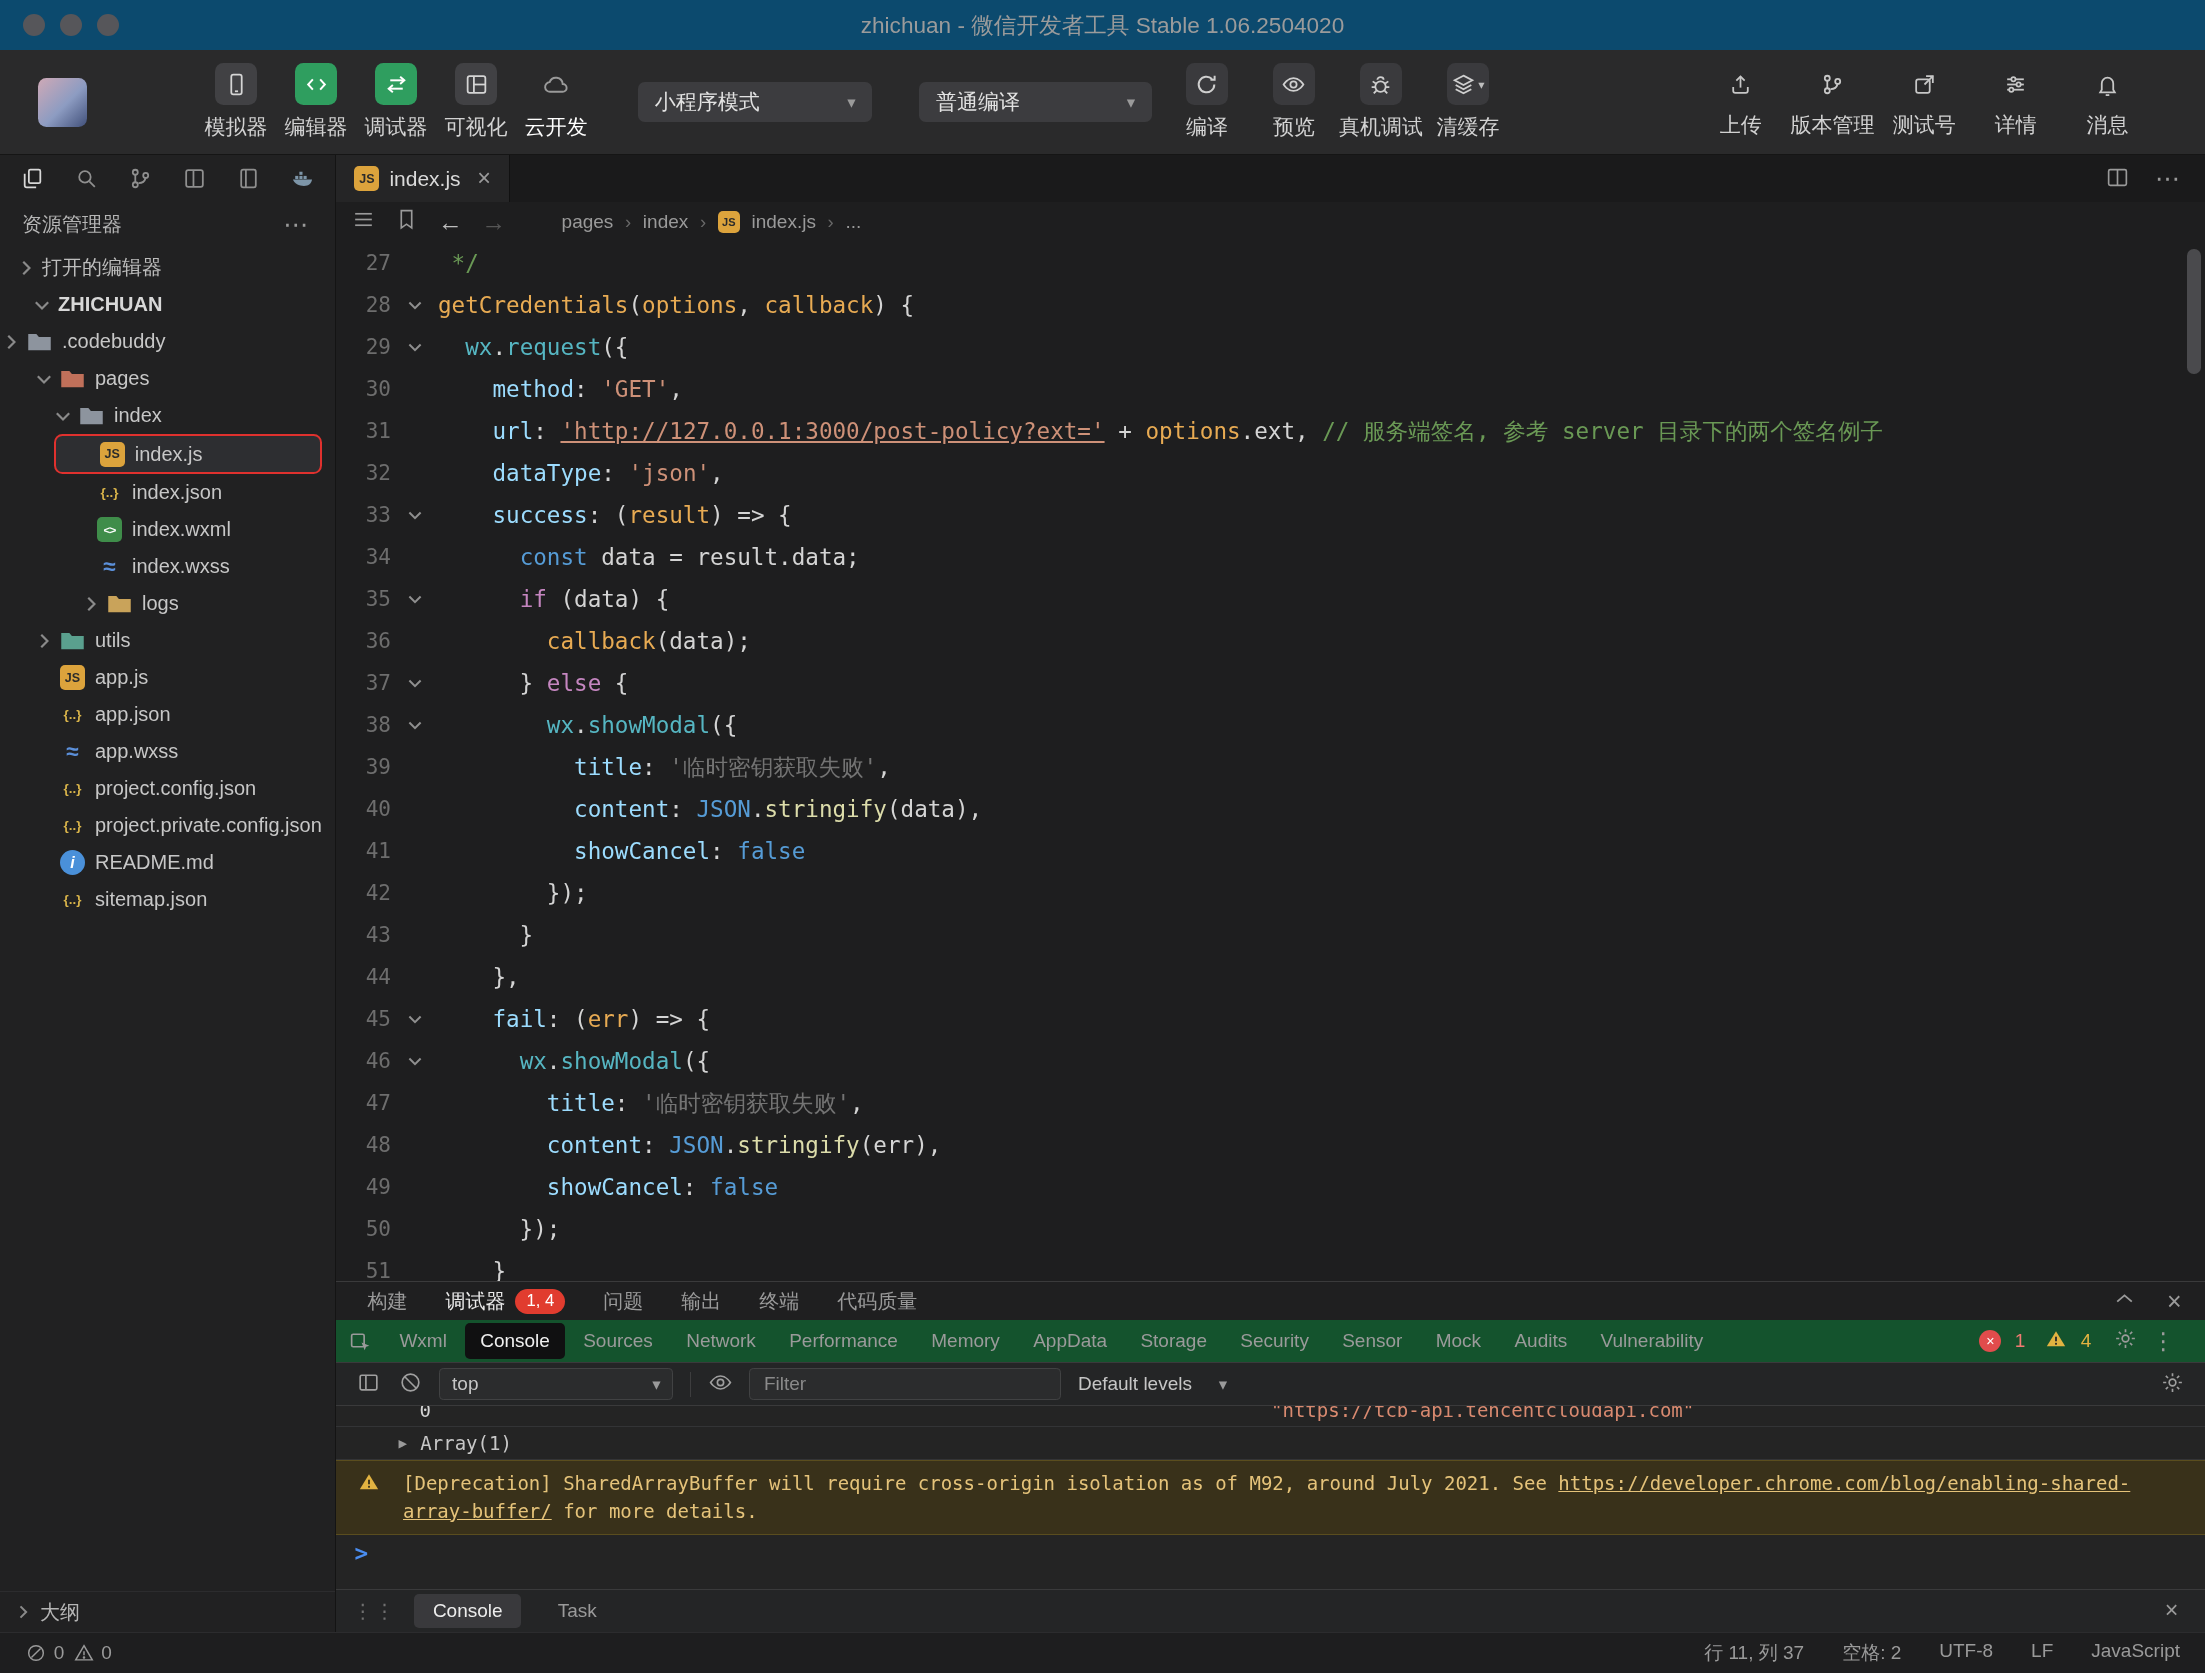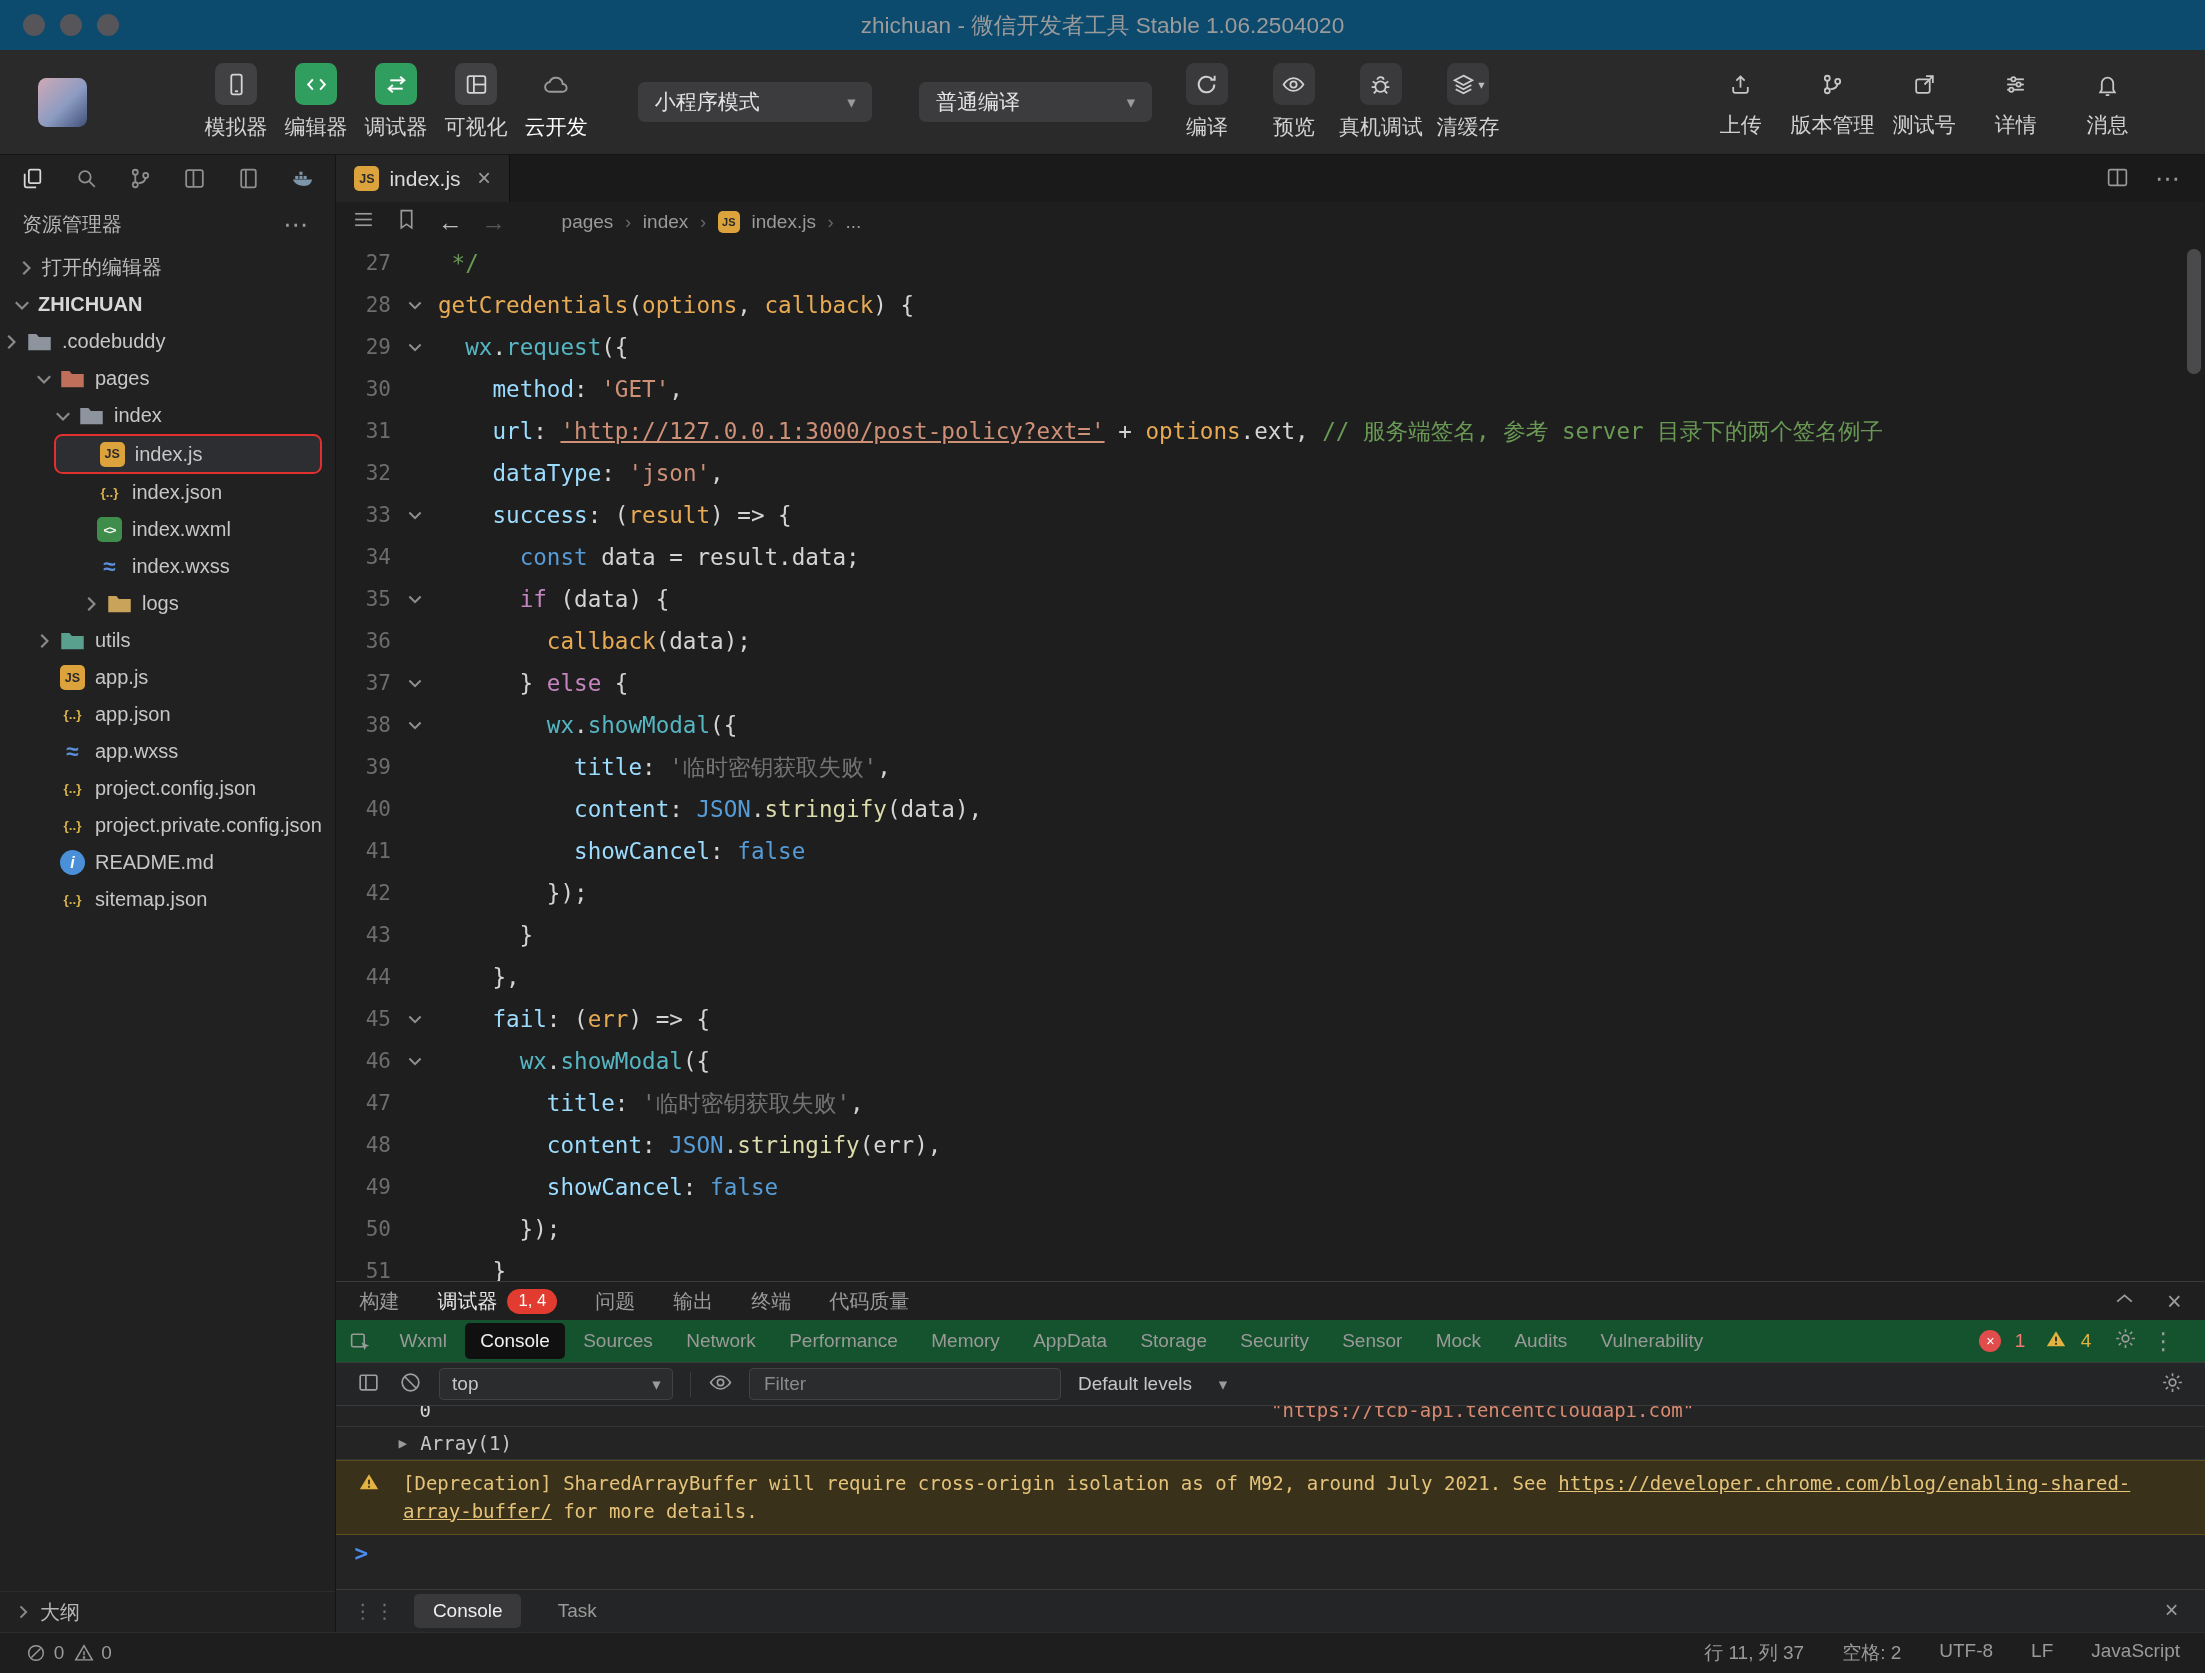--- a/index.html
+++ b/index.html
@@ -366,21 +366,21 @@
         <span class="dots">⋯</span>
       </div>
 
       <div class="tree" id="tree">
           <div class="tree-row section" style="padding-left: 15px;">
             <span class="chev"><svg viewBox="0 0 16 16" width="22" height="22" fill="none" stroke="currentColor" stroke-width="1.6">
                 <path d="M6 3.5L10.5 8 6 12.5"></path>
               </svg></span>
             <span class="tree-label">打开的编辑器</span>
           </div>
-          <div class="tree-row root" style="padding-left: 11px;">
+          <div class="tree-row root" style="padding-left: 31px;">
             <span class="chev"><svg viewBox="0 0 16 16" width="22" height="22" fill="none" stroke="currentColor" stroke-width="1.6">
                 <path d="M3.5 6L8 10.5 12.5 6"></path>
               </svg></span>
             <span class="tree-label">ZHICHUAN</span>
           </div>
           <div class="tree-row" style="">
             <span class="chev"><svg viewBox="0 0 16 16" width="22" height="22" fill="none" stroke="currentColor" stroke-width="1.6">
                 <path d="M6 3.5L10.5 8 6 12.5"></path>
               </svg></span>
             <span class="fic">
@@ -706,21 +706,21 @@
               <span class="ln-fold"></span>
               <span class="ln-text"><span class="tk-p">    }</span></span>
             </div>
           </div>
         <div class="sb-thumb"></div>
       </div>
 
       <div class="panel">
 
         <div class="panel-tabs">
-          <div style="display:flex;gap:38px;align-items:center;" id="panel-tabs-list">
+          <div style="display:flex;gap:38px;align-items:center;margin-left:8px;" id="panel-tabs-list">
               <div class="ptab">
                 <span>构建</span>
               </div>
               <div class="ptab active">
                 <span>调试器</span>
                 <span class="pbadge">1, 4</span>
               </div>
               <div class="ptab">
                 <span>问题</span>
               </div>

